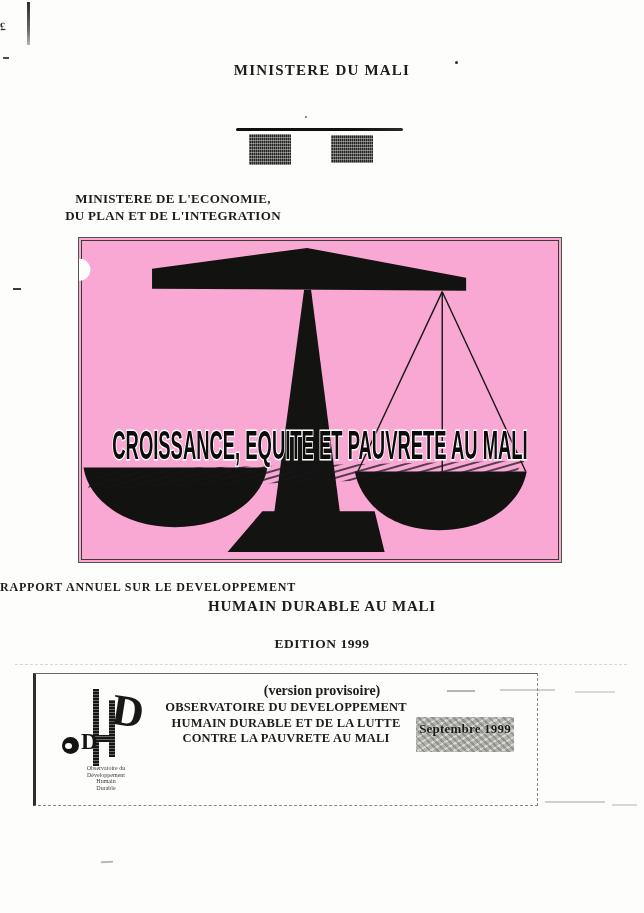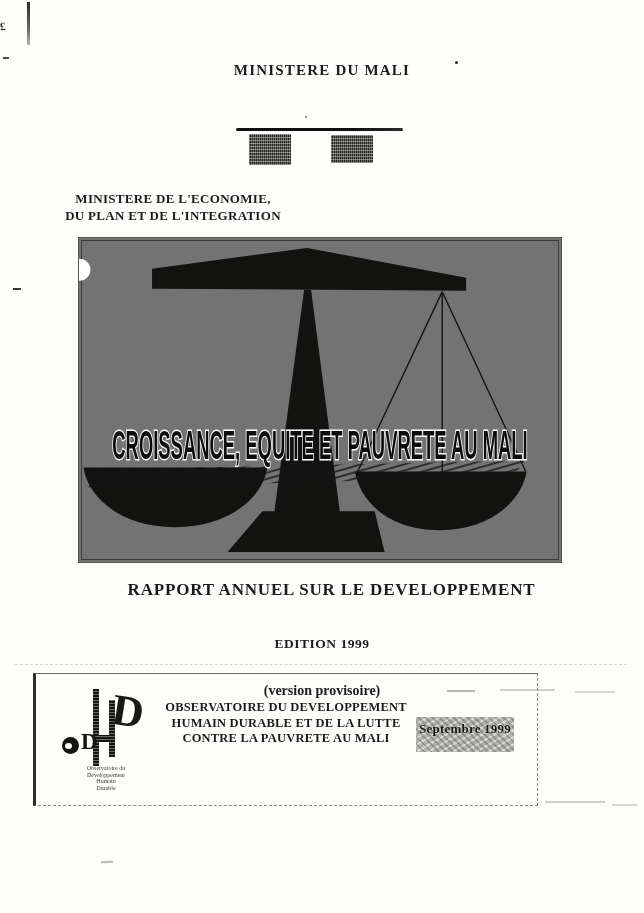--- a/index.html
+++ b/index.html
@@ -36,26 +36,26 @@
       repeating-linear-gradient(90deg, rgba(252,252,250,.30) 0 1px, transparent 1px 2px);
     border-radius:1px;}
   .flag-left{left:249px;top:134px;width:42px;height:31px;}
   .flag-right{left:331px;top:135px;width:42px;height:28px;}
   
   .ministry{position:absolute;left:28px;top:191px;width:226px;text-align:center;
     font-size:13px;font-weight:bold;letter-spacing:.3px;line-height:16.5px;margin-left:32px;}
   .partner{position:absolute;left:391px;top:197px;font-size:12.5px;font-weight:bold;letter-spacing:.2px;}
   
   .emblem{position:absolute;left:78px;top:237px;width:484px;height:326px;margin:0;
-    border:1px solid #55554f;box-sizing:border-box;background:#737373;}
+    border:1px solid #55554f;box-sizing:border-box;background:#f9a8d4;}
   .emblem:before{content:"";position:absolute;inset:2px;border:1px solid #3a3a36;pointer-events:none;}
   .emblem svg{position:absolute;inset:0;width:100%;height:100%;}
   
-  .rep1{position:absolute;left:0;right:0;top:580px;text-align:center;
-    font-size:17px;font-weight:bold;letter-spacing:.8px;padding-left:19px;}
+  .rep1{position:absolute;left:0;right:0;top:580px;text-align:left;
+    font-size:12px;font-weight:bold;letter-spacing:.8px;}
   .rep2{position:absolute;left:0;right:0;top:598px;text-align:center;
     font-size:15px;font-weight:bold;letter-spacing:.8px;}
   .edition{position:absolute;left:0;right:0;top:636px;text-align:center;
     font-size:13.5px;font-weight:bold;letter-spacing:.5px;}
   .version{position:absolute;left:0;right:0;top:683px;text-align:center;
     font-size:14px;font-weight:bold;}
   
   .footer-box{position:absolute;left:33px;top:673px;width:505px;height:133px;box-sizing:border-box;
     border-top:1px solid #6a6a64;
     border-left:3px solid #2e2e2a;
@@ -147,20 +147,21 @@
       <path d="M4,231 L189,231 C184,263 148,291 96,291 C44,291 9,263 4,231 Z" fill="#121210"></path>
       <path d="M277,235 L450,235 C444,267 411,294 362,294 C313,294 283,267 277,235 Z" fill="#121210"></path>
 
       <polygon points="20,233 448,224 436,240 8,252" fill="url(#hatch)" opacity="0.85"></polygon>
 
       <text x="242" y="222" text-anchor="middle" textLength="418" lengthAdjust="spacingAndGlyphs" font-family="Liberation Sans, sans-serif" font-weight="bold" font-size="40" fill="#0c0c0c" stroke="#ffffff" stroke-width="3" paint-order="stroke">CROISSANCE, EQUITE ET PAUVRETE AU MALI</text>
     </svg>
   </figure>
 
   <div class="rep1">RAPPORT ANNUEL SUR LE DEVELOPPEMENT</div>
+  <div class="rep2">HUMAIN DURABLE AU MALI</div>
   <div class="edition">EDITION 1999</div>
   <div class="version">(version provisoire)</div>
 
   <div class="footer-box">
 
     <div class="lg lg-bar lg-stem1"></div>
     <div class="lg lg-bar lg-stem2"></div>
     <div class="lg lg-bar lg-cross"></div>
     <div class="lg lg-bigD">D</div>
     <div class="lg lg-disc">

